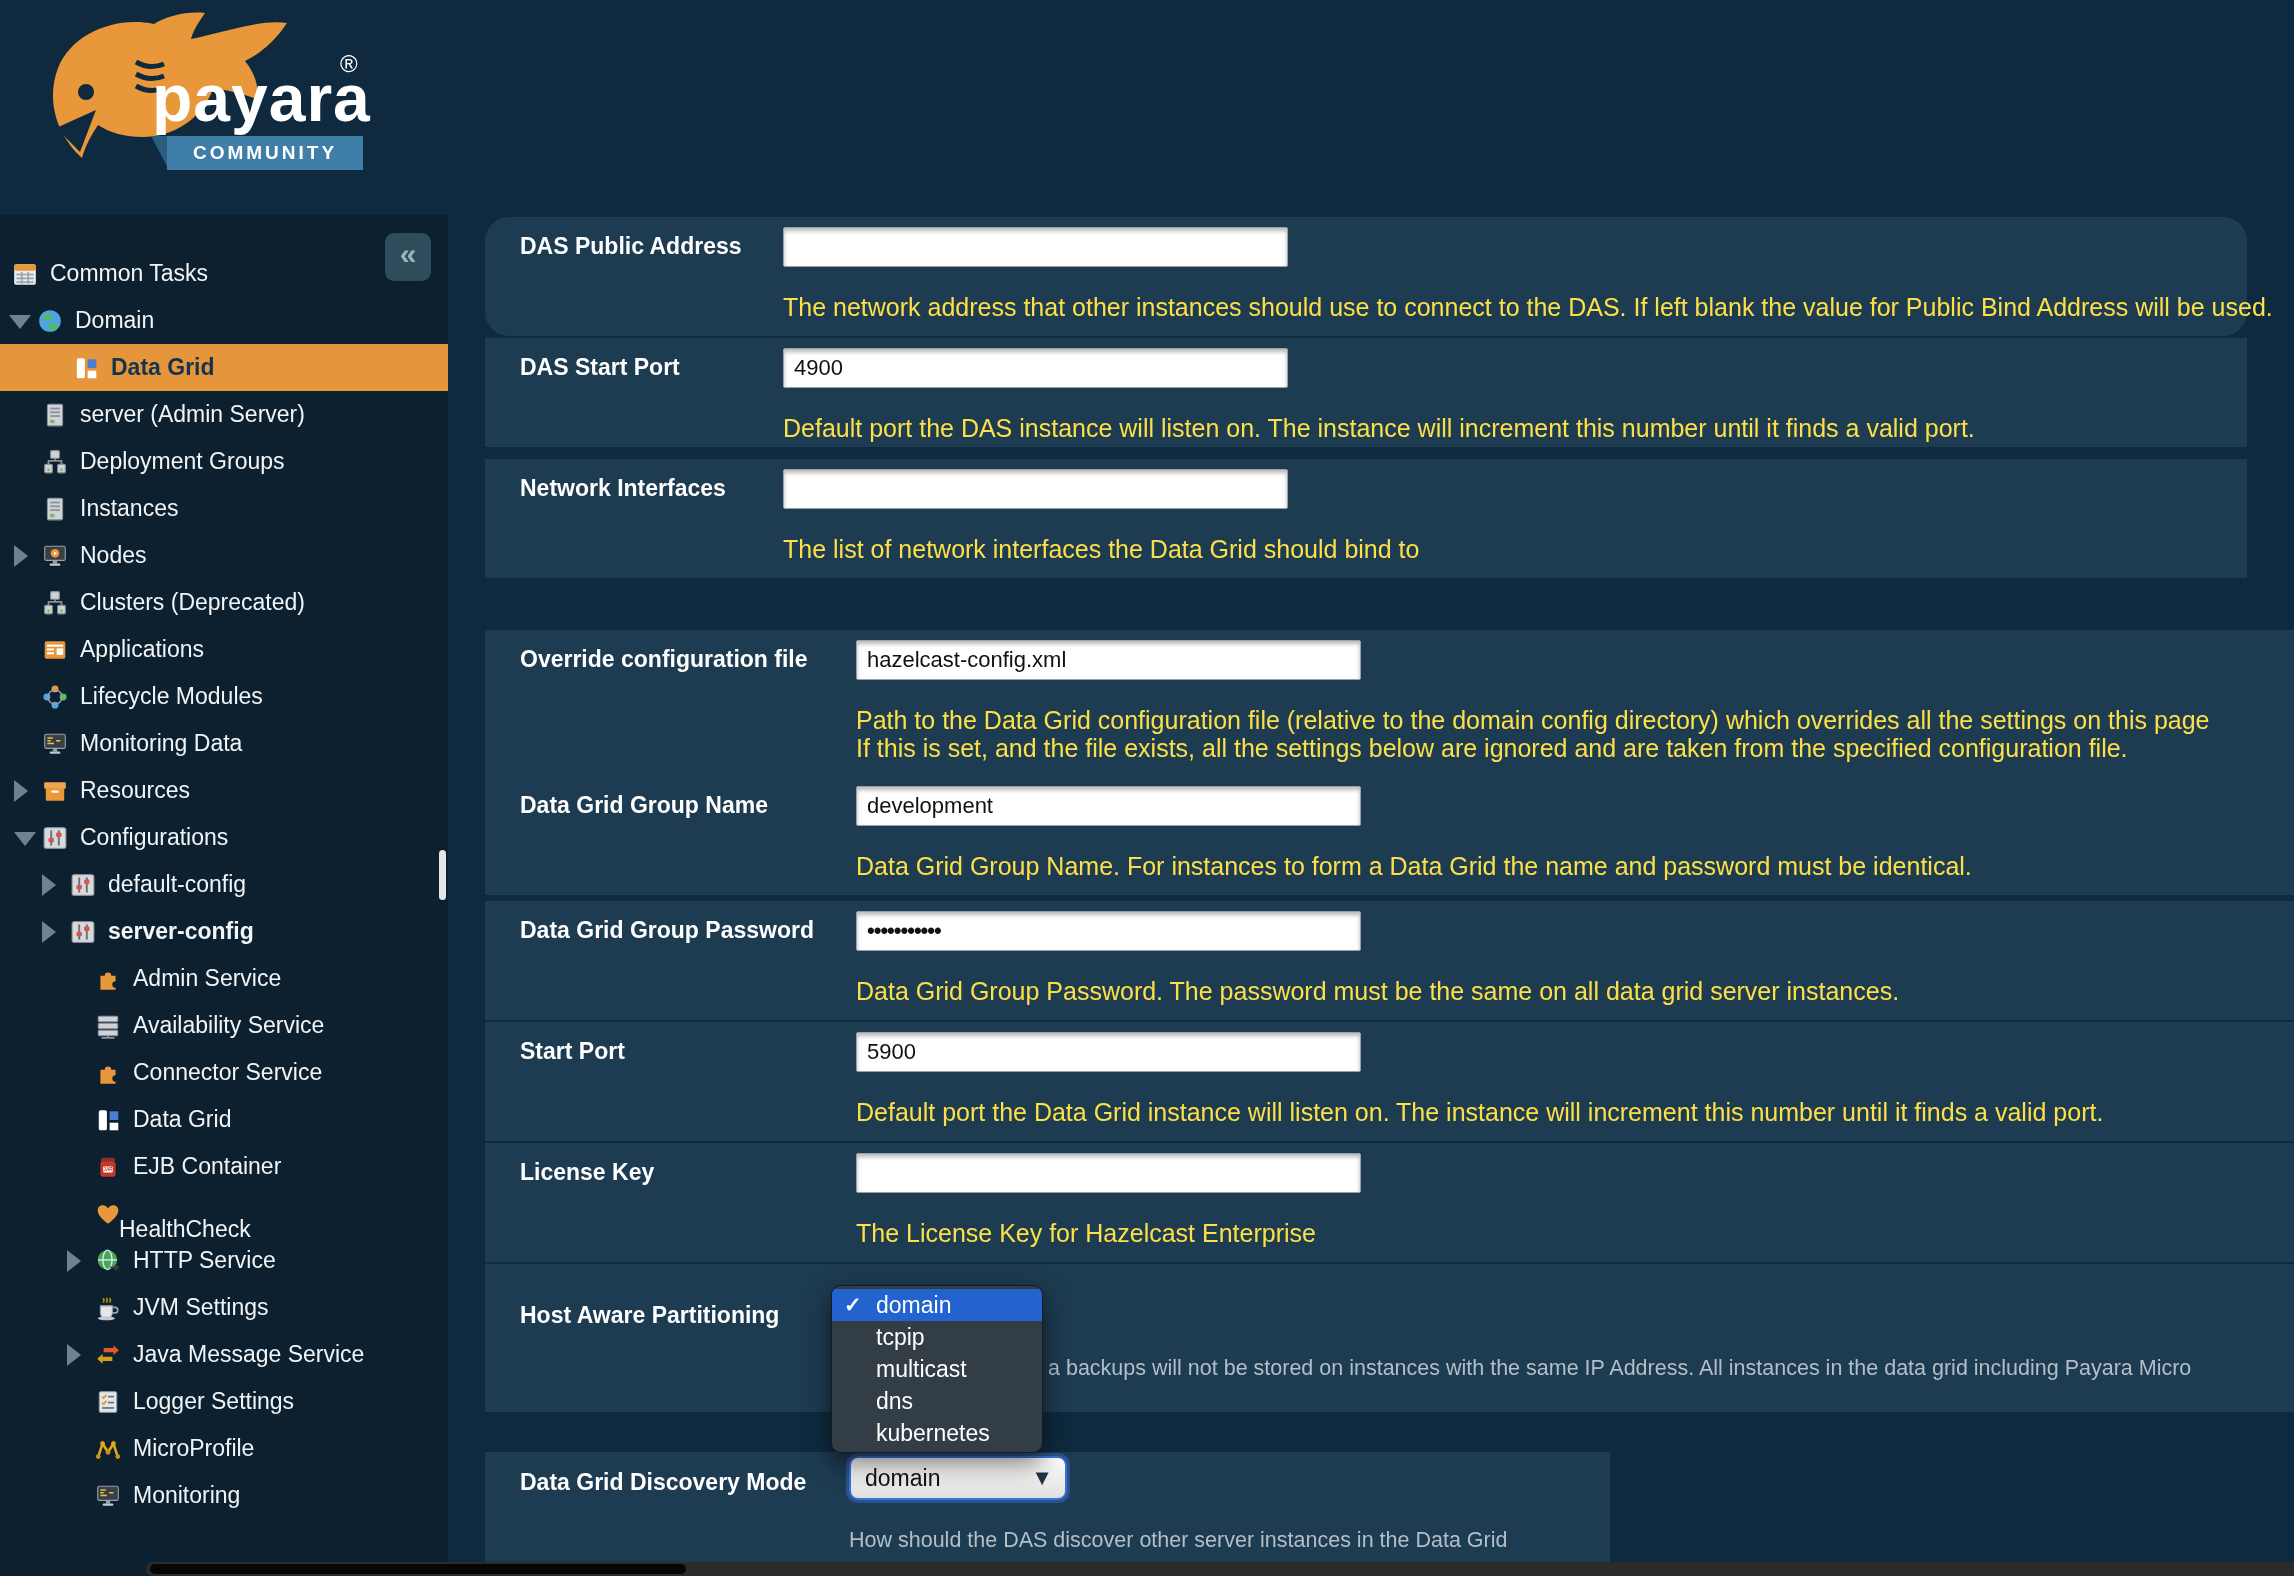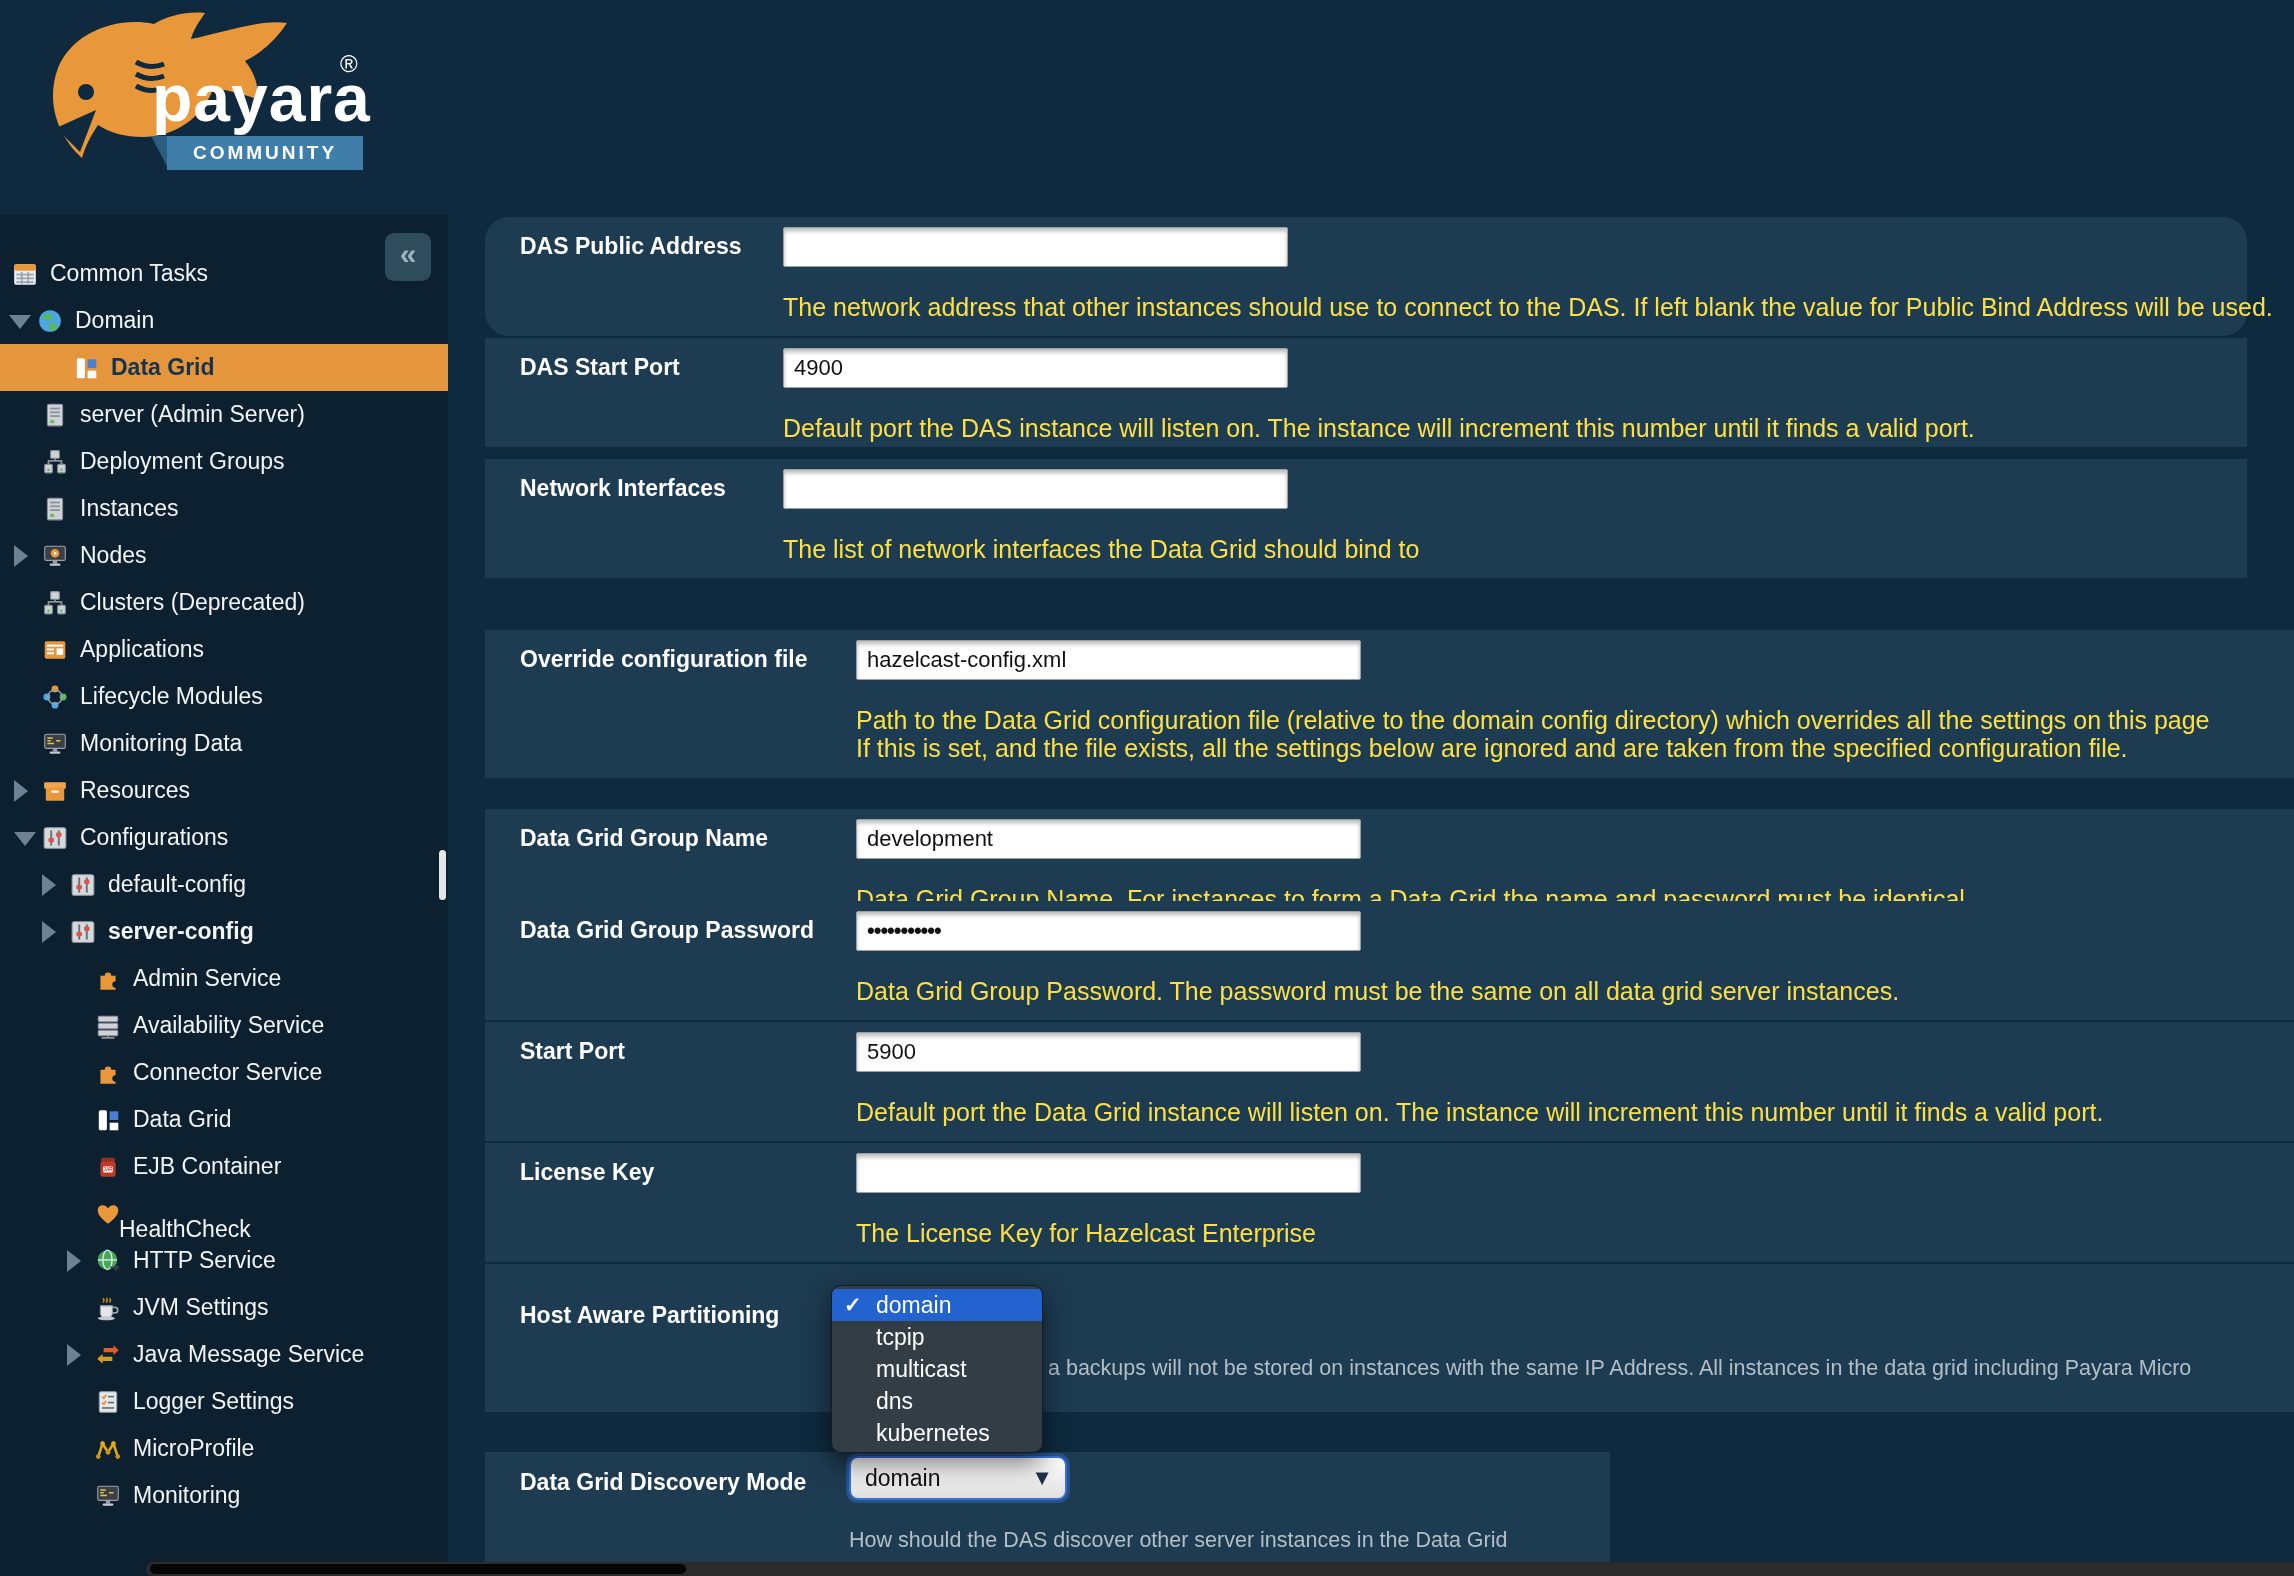--- a/index.html
+++ b/index.html
@@ -389,21 +389,21 @@
         </div>
       </div>
       <div class="row row-b" style="top: 415px; height: 148px; width: 1809px;">
         <div class="flabel">Override configuration file</div>
         <input type="text" value="hazelcast-config.xml" style="">
         <div class="help">
           <div>Path to the Data Grid configuration file (relative to the domain config directory) which overrides all the settings on this page</div>
           <div>If this is set, and the file exists, all the settings below are ignored and are taken from the specified configuration file.</div>
         </div>
       </div>
-      <div class="row row-b" style="top: 594px; height: 119px; width: 1809px;">
+      <div class="row row-b" style="top: 561px; height: 119px; width: 1809px;">
         <div class="flabel">Data Grid Group Name</div>
         <input type="text" value="development" style="">
         <div class="help">
           <div>Data Grid Group Name. For instances to form a Data Grid the name and password must be identical.</div>
         </div>
       </div>
       <div class="row row-b" style="top: 686px; height: 119px; width: 1809px;">
         <div class="flabel">Data Grid Group Password</div>
         <input type="text" class="pwd" value="•••••••••••" style="">
         <div class="help">

